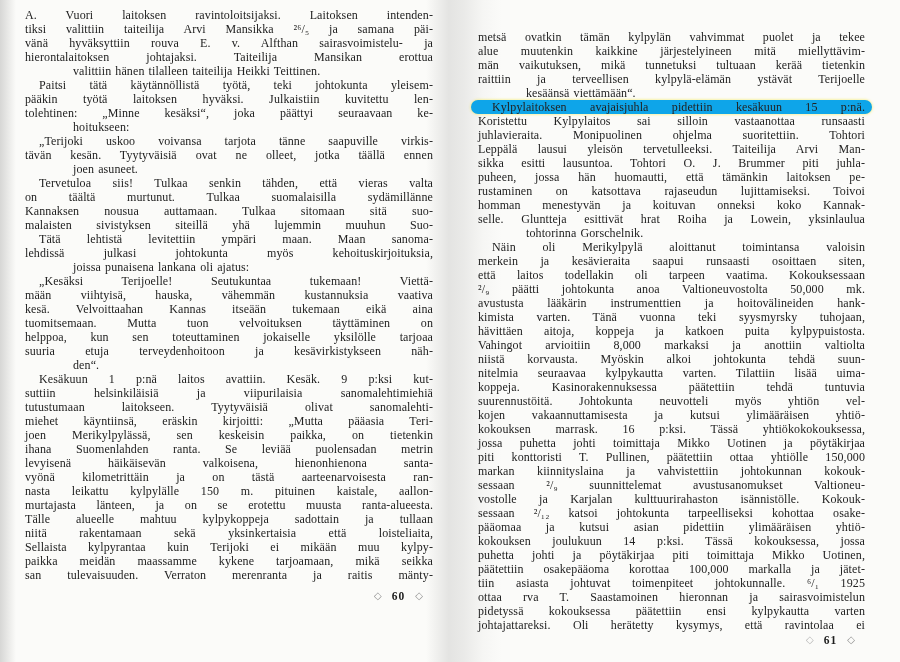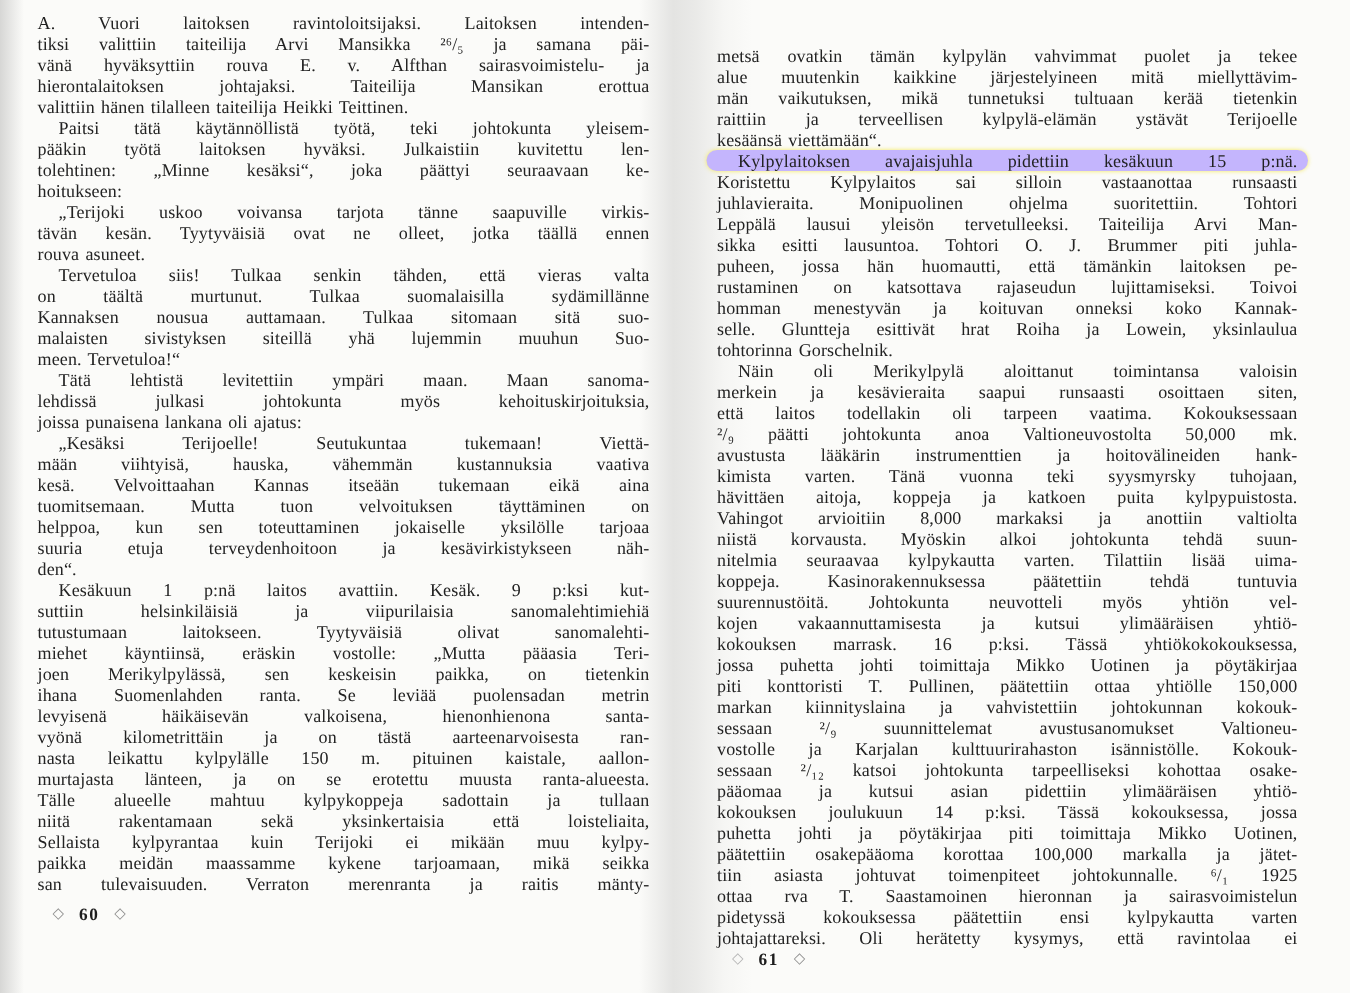--- a/index.html
+++ b/index.html
@@ -28,31 +28,31 @@
   .page.left{left:25px;top:8px;width:408px;}
   .page.right{left:478px;top:30px;width:387px;}
   .line{
     font-size:12px;
     line-height:14px;
     text-align:justify;
     text-align-last:justify;
     letter-spacing:0.1px;
     word-spacing:1px;
   }
-  .line.last{text-align-last:left;}
+  .line.last{text-align-last:left;margin-left:48px;}
   .line.indent{text-indent:14px;}
   .line.hl{
-    background:#c4b5fd;
+    background:#0ea5e9;
     border-radius:9px;
     margin:0 -7px;
     padding:0 7px;
     box-shadow:0 0 3px rgba(244,232,70,0.9);
   }
   .footer{
-    text-align:left;
+    text-align:right;
     font-size:11.5px;
     line-height:14px;
   }
   .page.left .footer{margin-top:7px;}
   .page.right .footer{margin-top:1px;}
   .diamond{
     color:#8f8f8f;
     font-size:10px;
     margin:0 10px;
     position:relative;top:-1px;
@@ -72,40 +72,39 @@
       <div class="line">tiksi valittiin taiteilija Arvi Mansikka ²⁶/₅ ja samana päi-</div>
       <div class="line">vänä hyväksyttiin rouva E. v. Alfthan sairasvoimistelu- ja</div>
       <div class="line">hierontalaitoksen johtajaksi.  Taiteilija Mansikan erottua</div>
       <div class="line last">valittiin hänen tilalleen taiteilija Heikki Teittinen.</div>
       <div class="line indent">Paitsi tätä käytännöllistä työtä, teki johtokunta yleisem-</div>
       <div class="line">pääkin työtä laitoksen hyväksi.  Julkaistiin kuvitettu len-</div>
       <div class="line">tolehtinen: „Minne kesäksi“, joka päättyi seuraavaan ke-</div>
       <div class="line last">hoitukseen:</div>
       <div class="line indent">„Terijoki uskoo voivansa tarjota tänne saapuville virkis-</div>
       <div class="line">tävän kesän.  Tyytyväisiä ovat ne olleet, jotka täällä ennen</div>
-      <div class="line last">rouva asuneet.</div>
+      <div class="line last">joen asuneet.</div>
       <div class="line indent">Tervetuloa siis!  Tulkaa senkin tähden, että vieras valta</div>
       <div class="line">on täältä murtunut.  Tulkaa suomalaisilla sydämillänne</div>
       <div class="line">Kannaksen nousua auttamaan.  Tulkaa sitomaan sitä suo-</div>
       <div class="line">malaisten sivistyksen siteillä yhä lujemmin muuhun Suo-</div>
-      <div class="line last">meen.  Tervetuloa!“</div>
       <div class="line indent">Tätä lehtistä levitettiin ympäri maan.  Maan sanoma-</div>
       <div class="line">lehdissä julkasi johtokunta myös kehoituskirjoituksia,</div>
       <div class="line last">joissa punaisena lankana oli ajatus:</div>
       <div class="line indent">„Kesäksi Terijoelle!  Seutukuntaa tukemaan!  Viettä-</div>
       <div class="line">mään viihtyisä, hauska, vähemmän kustannuksia vaativa</div>
       <div class="line">kesä.  Velvoittaahan Kannas itseään tukemaan eikä aina</div>
       <div class="line">tuomitsemaan.  Mutta tuon velvoituksen täyttäminen on</div>
       <div class="line">helppoa, kun sen toteuttaminen jokaiselle yksilölle tarjoaa</div>
       <div class="line">suuria etuja terveydenhoitoon ja kesävirkistykseen näh-</div>
       <div class="line last">den“.</div>
       <div class="line indent">Kesäkuun 1 p:nä laitos avattiin.  Kesäk. 9 p:ksi kut-</div>
       <div class="line">suttiin helsinkiläisiä ja viipurilaisia sanomalehtimiehiä</div>
       <div class="line">tutustumaan laitokseen.  Tyytyväisiä olivat sanomalehti-</div>
-      <div class="line">miehet käyntiinsä, eräskin vostolle: „Mutta pääasia Teri-</div>
+      <div class="line">miehet käyntiinsä, eräskin kirjoitti: „Mutta pääasia Teri-</div>
       <div class="line">joen Merikylpylässä, sen keskeisin paikka, on tietenkin</div>
       <div class="line">ihana Suomenlahden ranta. Se leviää puolensadan metrin</div>
       <div class="line">levyisenä häikäisevän valkoisena, hienonhienona santa-</div>
       <div class="line">vyönä kilometrittäin ja on tästä aarteenarvoisesta ran-</div>
       <div class="line">nasta leikattu kylpylälle 150 m. pituinen kaistale, aallon-</div>
       <div class="line">murtajasta länteen, ja on se erotettu muusta ranta-alueesta.</div>
       <div class="line">Tälle alueelle mahtuu kylpykoppeja sadottain ja tullaan</div>
       <div class="line">niitä rakentamaan sekä yksinkertaisia että loisteliaita,</div>
       <div class="line">Sellaista kylpyrantaa kuin Terijoki ei mikään muu kylpy-</div>
       <div class="line">paikka meidän maassamme kykene tarjoamaan, mikä seikka</div>

